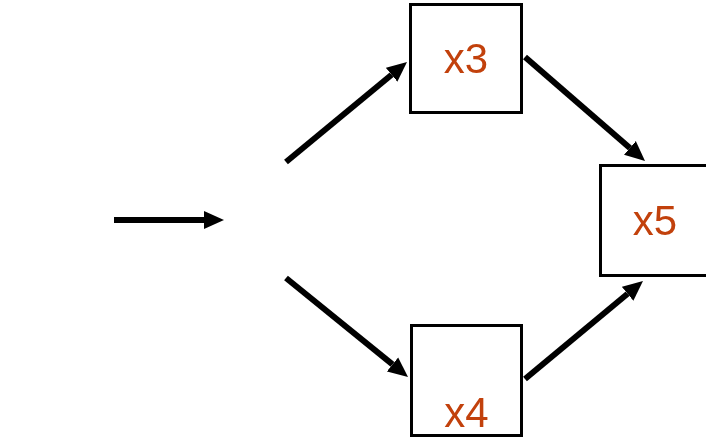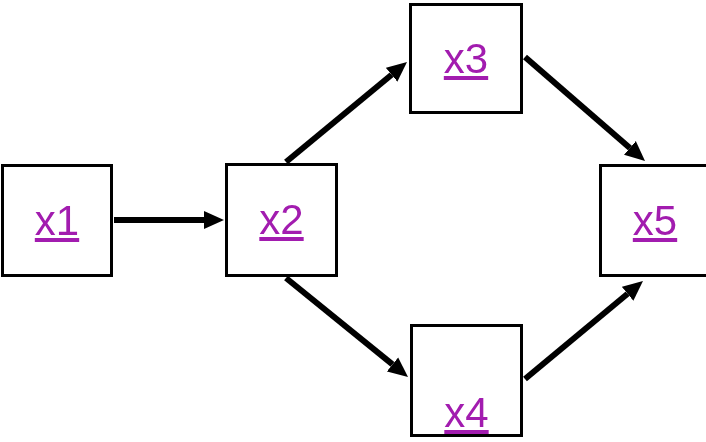--- a/index.html
+++ b/index.html
@@ -26,24 +26,23 @@
     position: absolute;
     box-sizing: border-box;
     border: 3px solid #000000;
     background: #ffffff;
     display: flex;
     align-items: center;
     justify-content: center;
   }
   .node-label {
     font-size: 42px;
-    color: #a21caf;
+    color: #c2410c;
     line-height: 1;
     user-select: none;
-    text-decoration: underline;
   }
   #node-x1 { left: 1px;   top: 164px; width: 112px; height: 113px; }
   #node-x2 { left: 225px; top: 163px; width: 113px; height: 114px; }
   #node-x3 { left: 409px; top: 3px;   width: 114px; height: 111px; }
   #node-x4 { left: 410px; top: 324px; width: 113px; height: 113px; align-items: flex-end; }
   #node-x5 { left: 591px; top: 164px; width: 112px; height: 113px; margin-left: 8px; }
 </style>
 </head>
 <body>
 
@@ -60,27 +59,21 @@
 
     <line x1="286" y1="162" x2="391.6" y2="74.7" stroke="#000000" stroke-width="6" marker-end="url(#arrowhead)"></line>
 
     <line x1="286" y1="278" x2="392.5" y2="364.4" stroke="#000000" stroke-width="6" marker-end="url(#arrowhead)"></line>
 
     <line x1="525" y1="57" x2="629.9" y2="147.9" stroke="#000000" stroke-width="6" marker-end="url(#arrowhead)"></line>
 
     <line x1="525" y1="379" x2="627.6" y2="293.8" stroke="#000000" stroke-width="6" marker-end="url(#arrowhead)"></line>
   </svg>
 
-  <div class="node" id="node-x1">
-    <span class="node-label">x1</span>
-  </div>
 
-  <div class="node" id="node-x2">
-    <span class="node-label">x2</span>
-  </div>
 
   <div class="node" id="node-x3">
     <span class="node-label">x3</span>
   </div>
 
   <div class="node" id="node-x4">
     <span class="node-label">x4</span>
   </div>
 
   <div class="node" id="node-x5">

